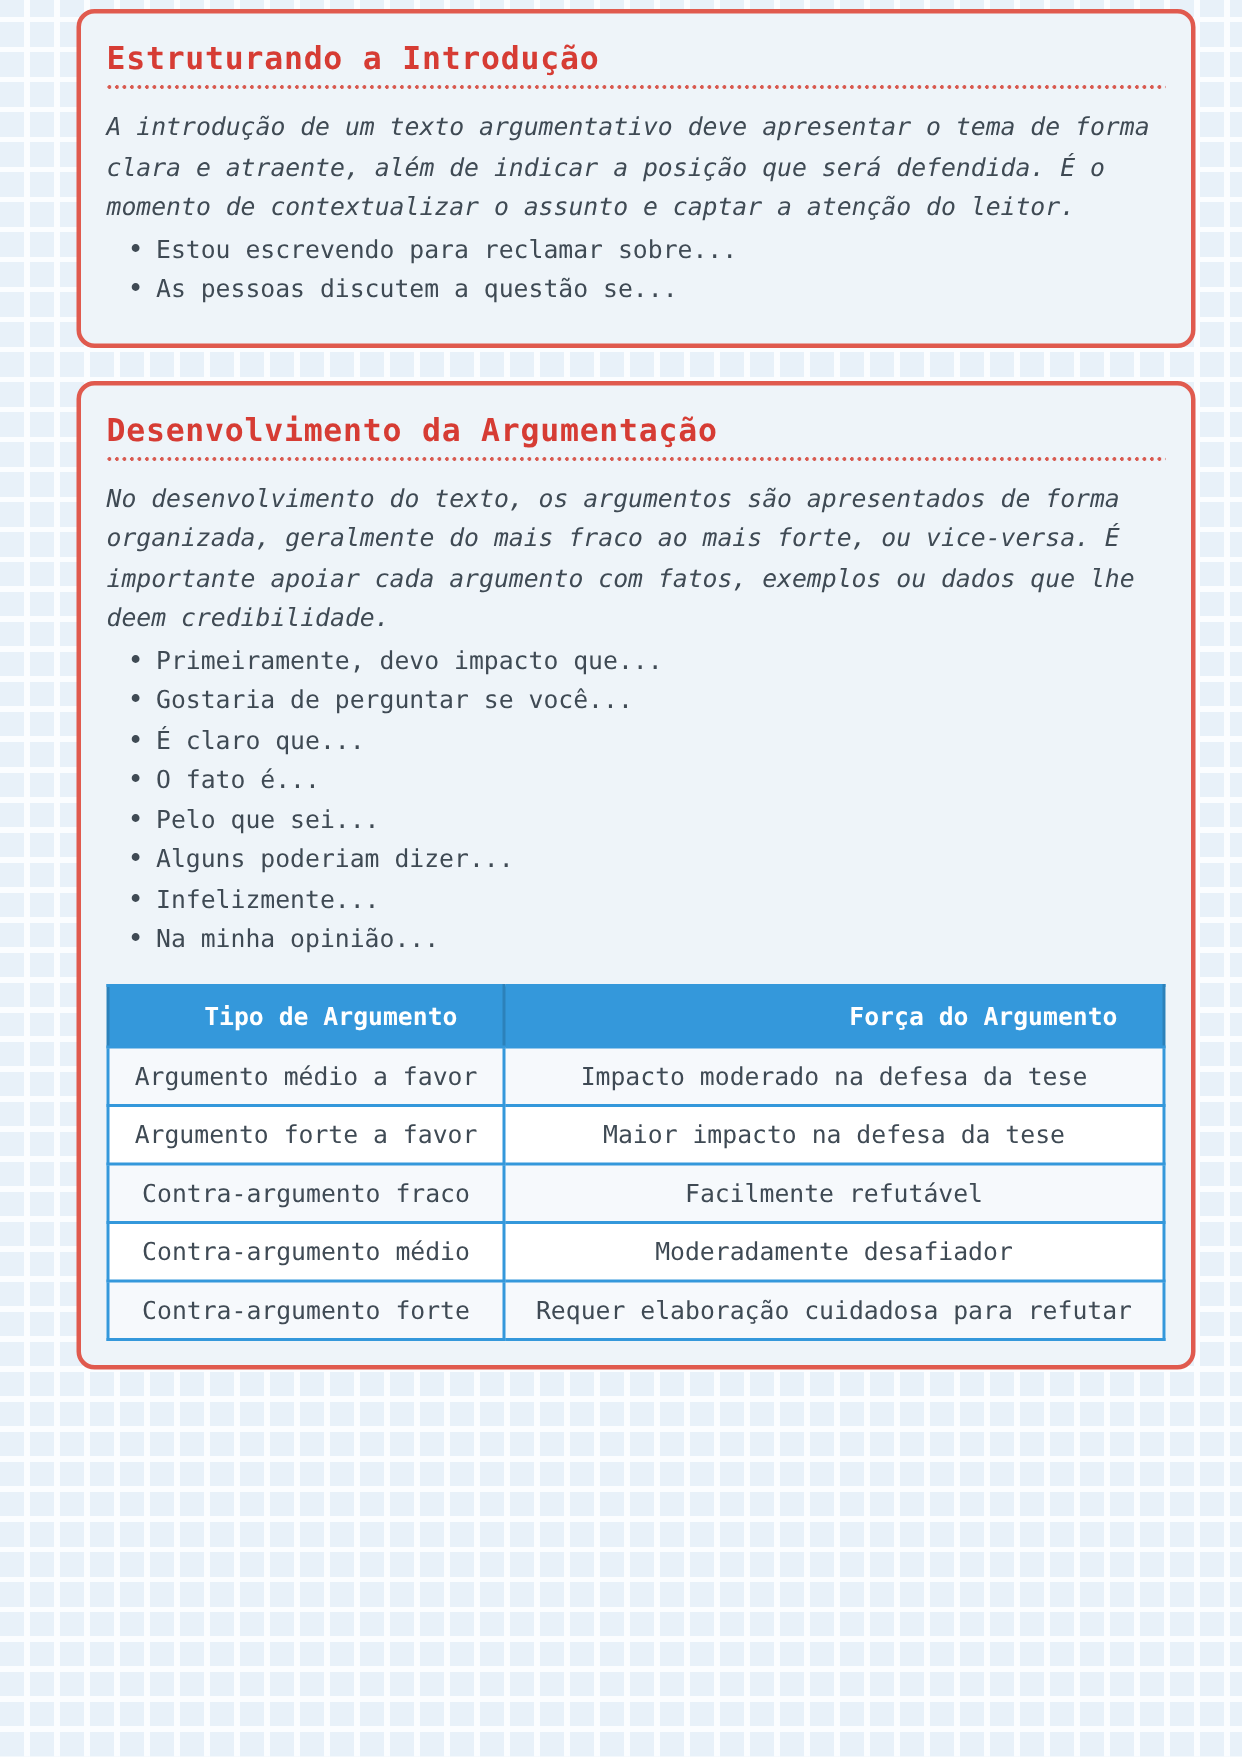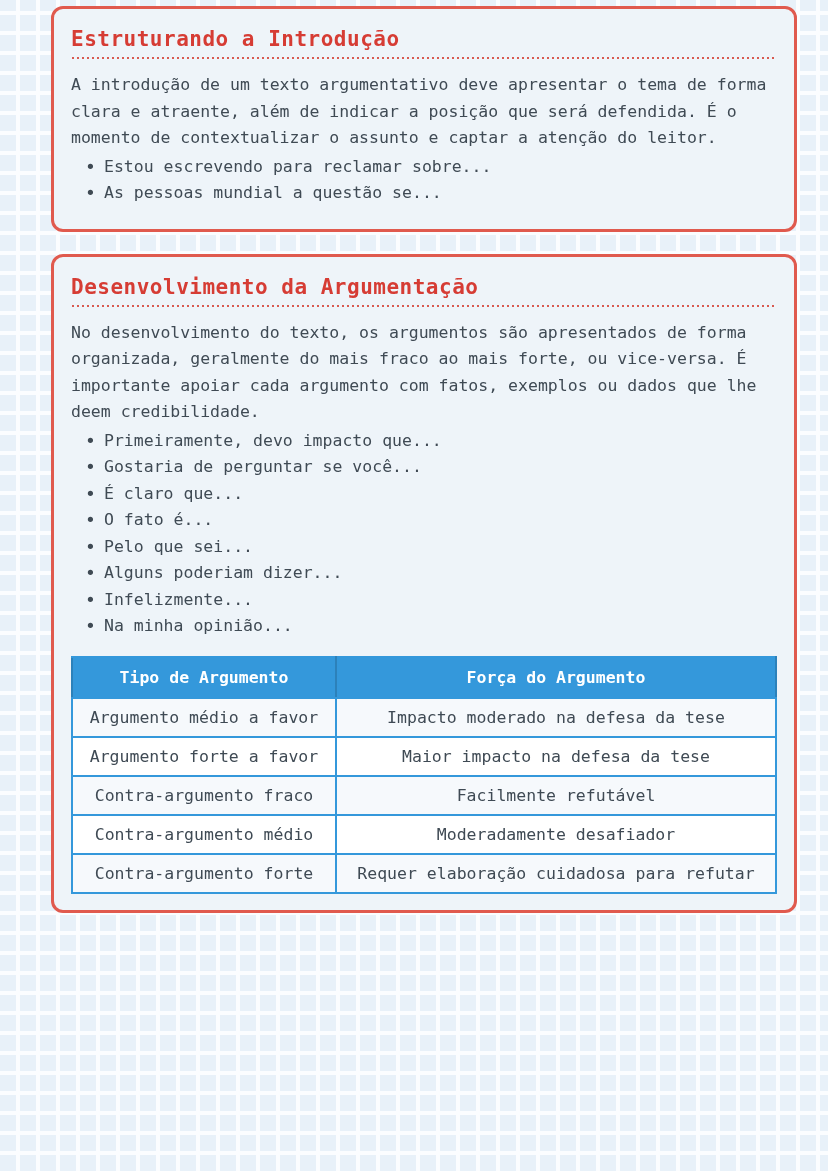--- a/index.html
+++ b/index.html
@@ -45,20 +45,21 @@
     height:4px;
     background-image:radial-gradient(circle at 2px 2px, var(--dot_red) 1.1px, transparent 1.4px);
     background-size:5px 4px;
     background-repeat:repeat-x;
     margin-bottom:12px;
   }
   .body-text{
     font-size:16.5px;
     line-height:26.5px;
     max-width:730px;
+    font-style:italic;
   }
   .phrase-list{
     list-style:none;
     margin:2px 0 6px 0;
   }
   .phrase-list li{
     position:relative;
     font-size:16.5px;
     line-height:26.5px;
     padding-left:33px;
@@ -74,22 +75,22 @@
     border-collapse:collapse;
     width:100%;
     margin-top:16px;
     background:#ffffff;
   }
   .argument-table th{
     background:var(--table_blue);
     color:#ffffff;
     font-size:16.5px;
     font-weight:bold;
-    text-align:center;
-    padding:10px 14px;
+    text-align:right;
+    padding:10px 30px;
     border:2px solid var(--table_blue);
     border-left-color:var(--table_blue_dark);
     border-right-color:var(--table_blue_dark);
   }
   .argument-table td{
     font-size:16.5px;
     text-align:center;
     padding:9px 8px;
     border:2px solid var(--table_blue);
   }
@@ -99,21 +100,21 @@
 </style>
 </head>
 <body>
 
 <section class="card">
   <h2 class="section-title">Estruturando a Introdução</h2>
   <div class="dotted-divider"></div>
   <p class="body-text">A introdução de um texto argumentativo deve apresentar o tema de forma clara e atraente, além de indicar a posição que será defendida. É o momento de contextualizar o assunto e captar a atenção do leitor.</p>
   <ul class="phrase-list">
     <li>Estou escrevendo para reclamar sobre...</li>
-    <li>As pessoas mundial a questão se...</li>
+    <li>As pessoas discutem a questão se...</li>
   </ul>
 </section>
 
 <section class="card">
   <h2 class="section-title">Desenvolvimento da Argumentação</h2>
   <div class="dotted-divider"></div>
   <p class="body-text">No desenvolvimento do texto, os argumentos são apresentados de forma organizada, geralmente do mais fraco ao mais forte, ou vice-versa. É importante apoiar cada argumento com fatos, exemplos ou dados que lhe deem credibilidade.</p>
   <ul class="phrase-list">
     <li>Primeiramente, devo impacto que...</li>
     <li>Gostaria de perguntar se você...</li>

